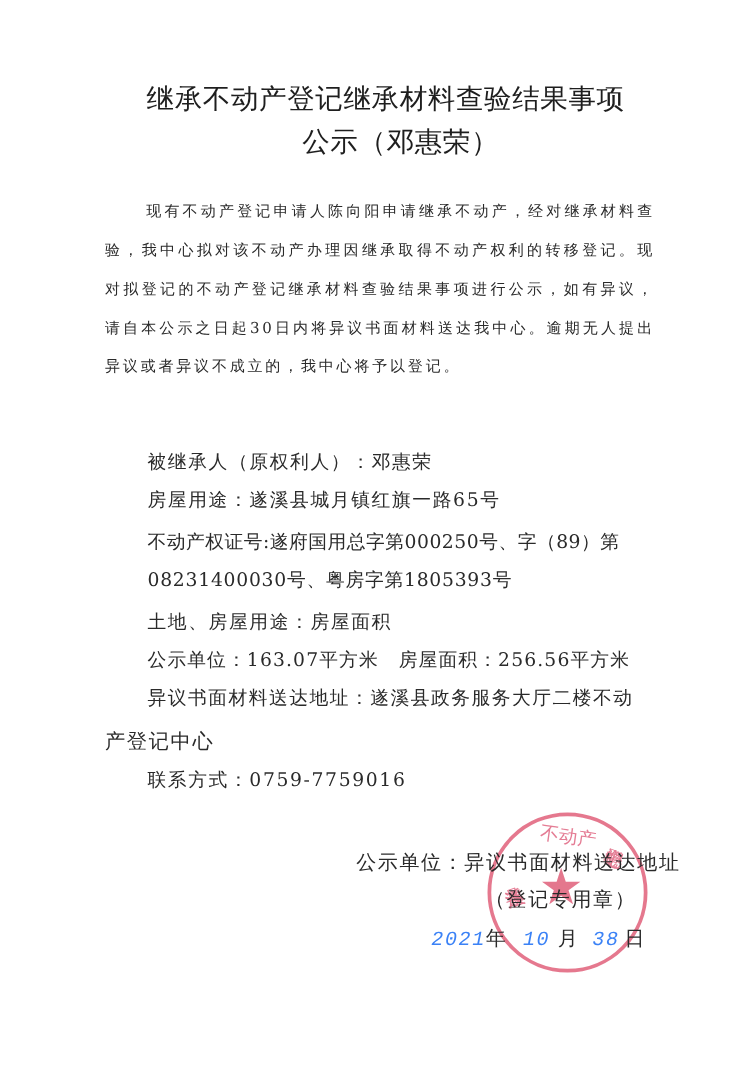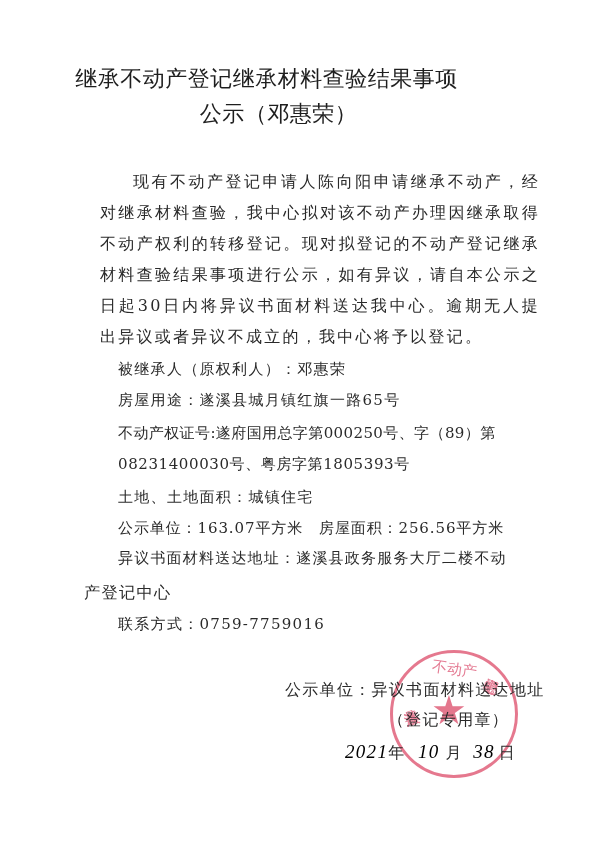--- a/index.html
+++ b/index.html
@@ -3,49 +3,49 @@
 <meta charset="utf-8">
 <style>
   html, body { margin: 0; padding: 0; }
   body {
     width: 600px; height: 856px; background: #ffffff; position: relative; overflow: hidden;
     font-family: "DejaVu Serif", "Liberation Serif", serif; color: #2a2a2a;
   }
   .title {
     position: absolute; left: 0; width: 533px; text-align: center;
     font-family: "DejaVu Sans", "Liberation Sans", sans-serif;
-    font-size: 22px; color: #1e1e1e; letter-spacing: 0.5px;
+    font-size: 22px; color: #1e1e1e; letter-spacing: 0.5px; padding-left: 42px;
   }
   .t1 { top: 64px; }
   .t2 { top: 99px; left: 12px; }
-  .para { position: absolute; top: 166px; left: 84px; width: 440px; font-size: 16px; line-height: 31px; text-indent: 33px; letter-spacing: 2.25px; text-align: justify; margin-left: 16px; }
+  .para { position: absolute; top: 154px; left: 84px; width: 440px; font-size: 12px; line-height: 31px; text-indent: 33px; letter-spacing: 2.25px; text-align: justify; }
   .line { position: absolute; left: 118px; font-size: 15px; letter-spacing: 1.3px; white-space: nowrap; }
   .wrapline { position: absolute; left: 84px; font-size: 16.2px; letter-spacing: 1.3px; white-space: nowrap; }
   .sig { position: absolute; font-size: 16px; letter-spacing: 1.3px; white-space: nowrap; }
   .seal {
     position: absolute; left: 390px; top: 650px; width: 122px; height: 122px;
     border: 3px solid #e0607a; border-radius: 50%; opacity: 0.85;
   }
   .seal-star { position: absolute; left: 431px; top: 690px; color: #e0607a; font-size: 40px; line-height: 40px; opacity: 0.85; }
   .seal-text { position: absolute; color: #e2708a; font-size: 15px; opacity: 0.9; }
-  .hand { position: absolute; font-family: Liberation Serif, serif; font-style: italic; color: #000000; font-size: 19px; }
+  .hand { position: absolute; font-family: Liberation Mono, monospace; font-style: italic; color: #3b82f6; font-size: 16px; }
 </style>
 </head>
 <body>
 
 <div class="title t1">继承不动产登记继承材料查验结果事项</div>
 <div class="title t2">公示（邓惠荣）</div>
 
 <div class="para">现有不动产登记申请人陈向阳申请继承不动产，经对继承材料查验，我中心拟对该不动产办理因继承取得不动产权利的转移登记。现对拟登记的不动产登记继承材料查验结果事项进行公示，如有异议，请自本公示之日起30日内将异议书面材料送达我中心。逾期无人提出异议或者异议不成立的，我中心将予以登记。</div>
 
 <div class="line" style="top:360px">被继承人（原权利人）：邓惠荣</div>
 <div class="line" style="top:391px">房屋用途：遂溪县城月镇红旗一路65号</div>
 <div class="line" style="top:424px;letter-spacing:0.4px">不动产权证号:遂府国用总字第000250号、字（89）第</div>
 <div class="line" style="top:455px;letter-spacing:0.6px">08231400030号、粤房字第1805393号</div>
-<div class="line" style="top:488px">土地、土地面积：城镇住宅</div>
+<div class="line" style="top:488px">土地、房屋用途：房屋面积</div>
 <div class="line" style="top:519px;letter-spacing:0.9px">公示单位：163.07平方米　房屋面积：256.56平方米</div>
 <div class="line" style="top:549px;letter-spacing:1.2px">异议书面材料送达地址：遂溪县政务服务大厅二楼不动</div>
 <div class="wrapline" style="top:582px">产登记中心</div>
 <div class="line" style="top:615px">联系方式：0759-7759016</div>
 
 <div class="seal"></div>
 <div class="seal-star">★</div>
 <div class="seal-text" style="left:432px;top:660px;transform:rotate(8deg)">不动产</div>
 <div class="seal-text" style="left:395px;top:700px;writing-mode:vertical-rl;transform:rotate(-20deg)">遂溪县</div>
 <div class="seal-text" style="left:488px;top:668px;writing-mode:vertical-rl;transform:rotate(20deg)">登记中心</div>

